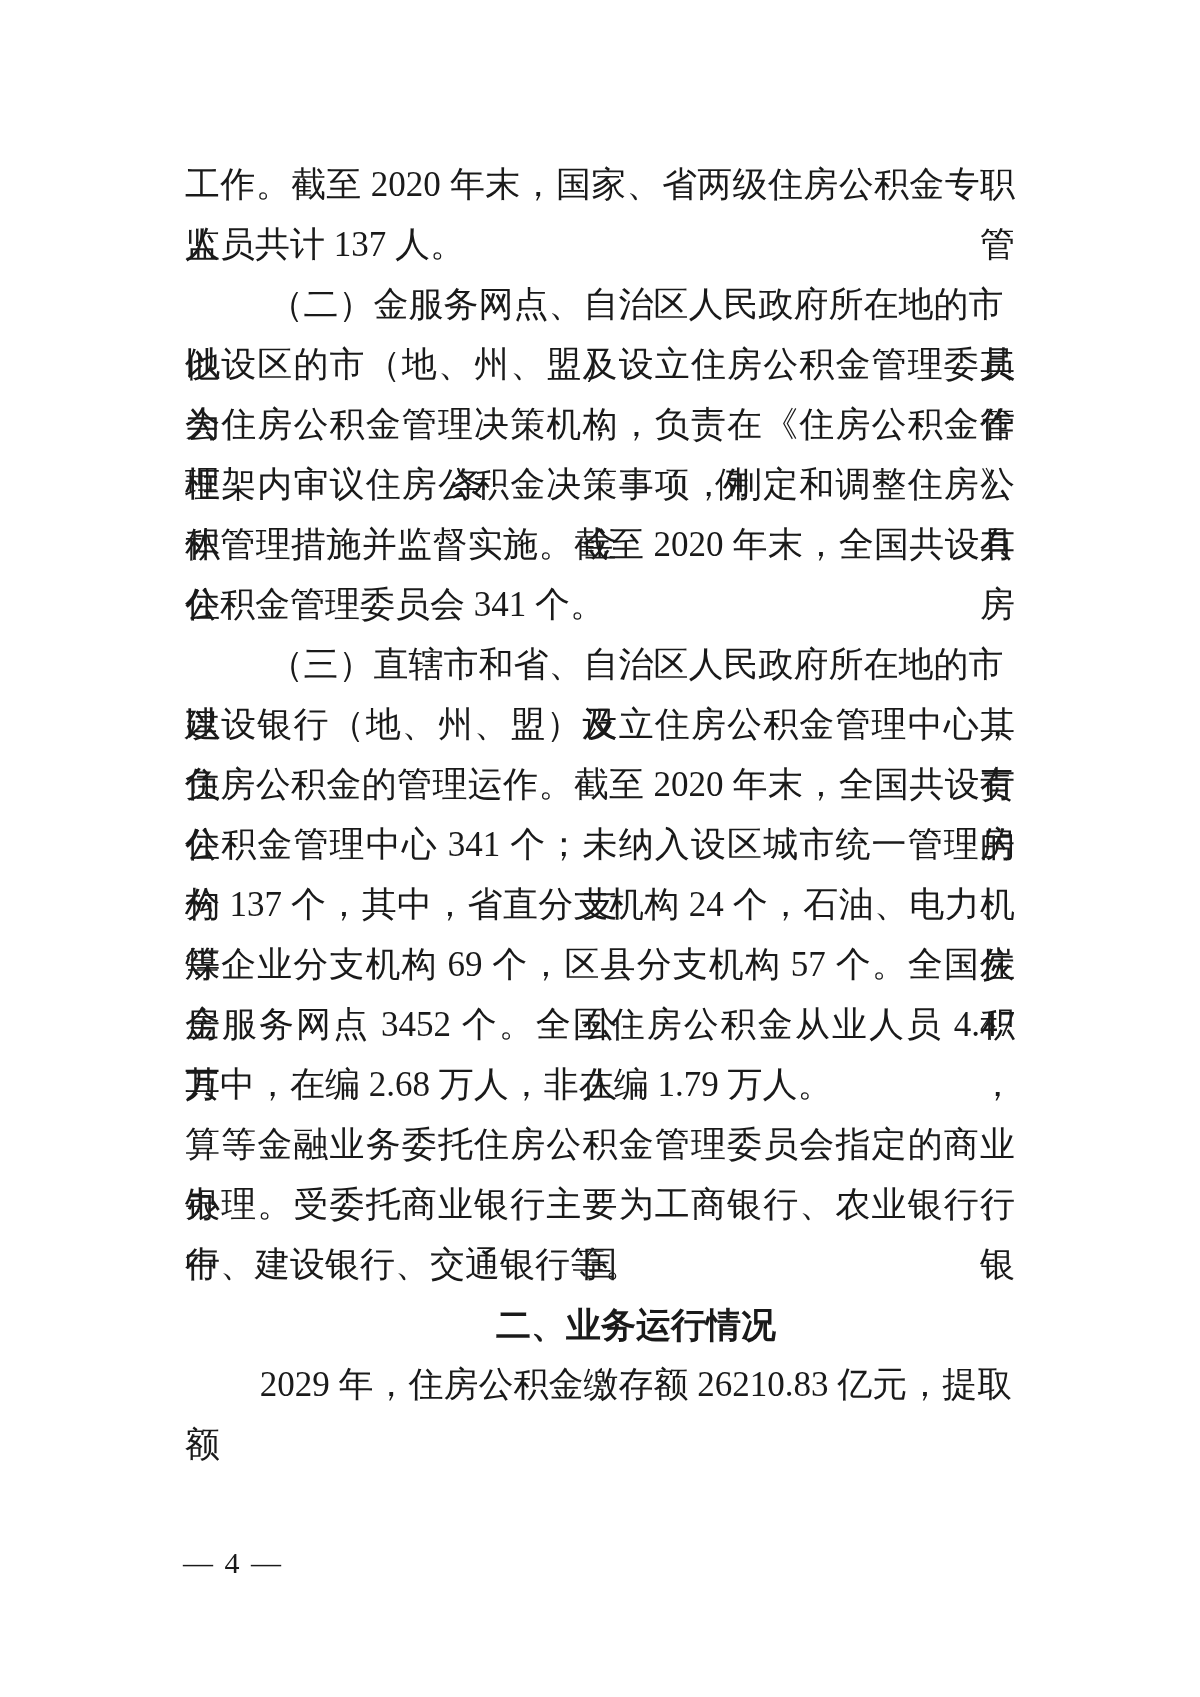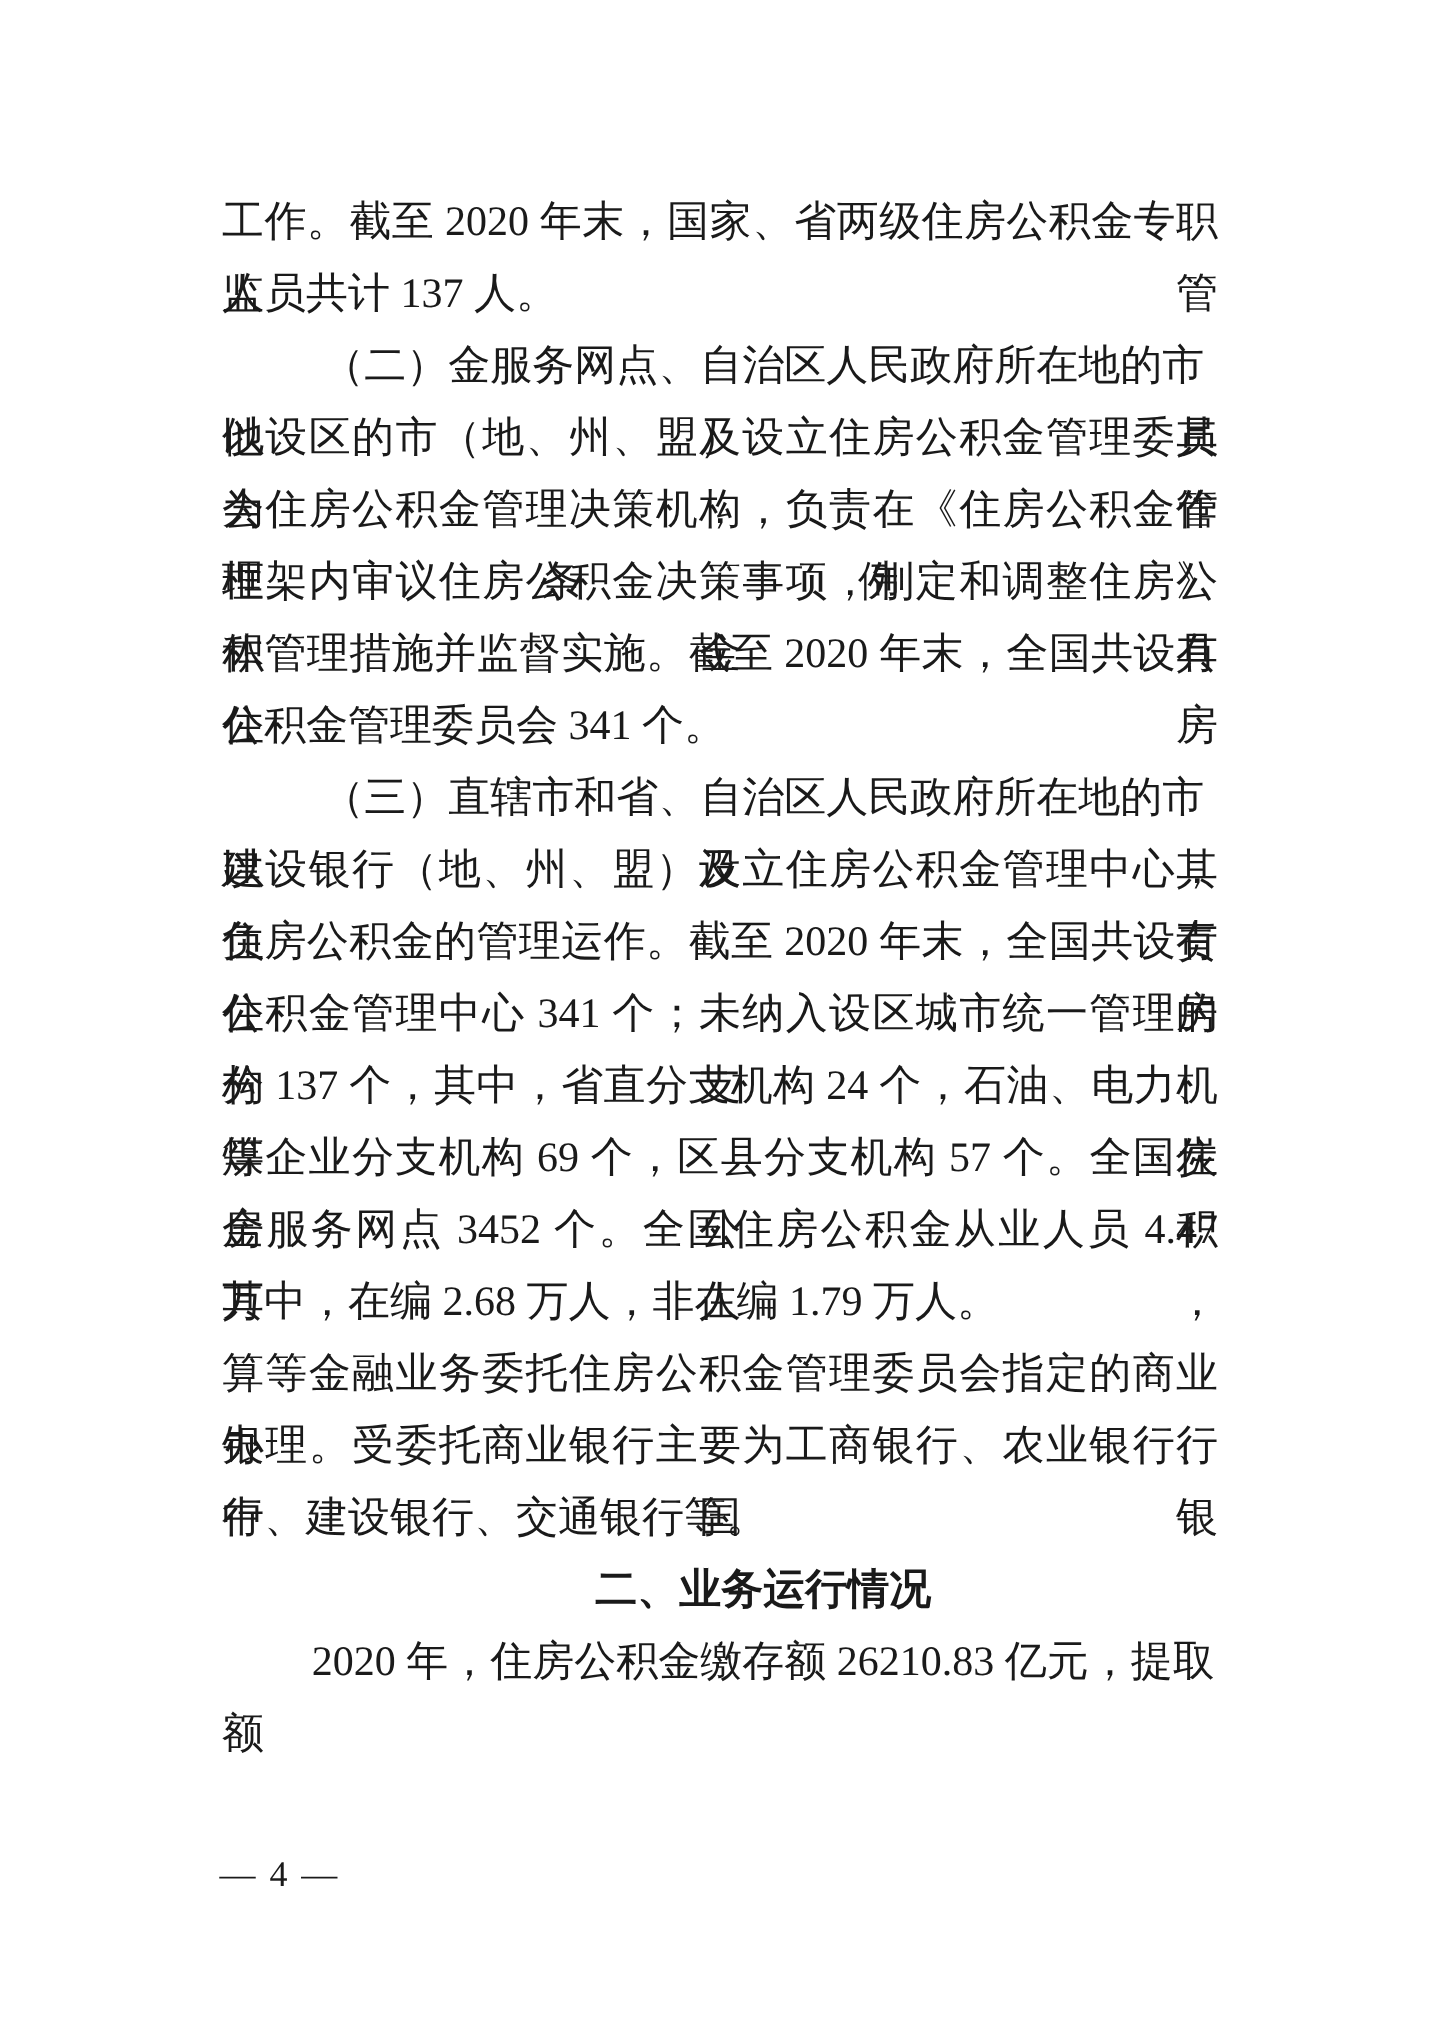--- a/index.html
+++ b/index.html
@@ -72,16 +72,16 @@
       <div class="line fill">住房公积金的管理运作。截至 2020 年末，全国共设有住房</div>
       <div class="line fill">公积金管理中心 341 个；未纳入设区城市统一管理的分支机</div>
       <div class="line fill">构 137 个，其中，省直分支机构 24 个，石油、电力、煤炭</div>
       <div class="line fill">等企业分支机构 69 个，区县分支机构 57 个。全国住房公积</div>
       <div class="line fill">金服务网点 3452 个。全国住房公积金从业人员 4.47 万人，</div>
       <div class="line">其中，在编 2.68 万人，非在编 1.79 万人。</div>
       <div class="line fill">算等金融业务委托住房公积金管理委员会指定的商业银行</div>
       <div class="line fill">办理。受委托商业银行主要为工商银行、农业银行、中国银</div>
       <div class="line">行、建设银行、交通银行等。</div>
       <div class="line indent heading">二、业务运行情况</div>
-      <div class="line fill indent">2020 年，住房公积金缴存额 26210.83 亿元，提取额</div>
+      <div class="line fill indent">2029 年，住房公积金缴存额 26210.83 亿元，提取额</div>
     </div>
   <div class="footer">— 4 —</div>
 </div>
 
 </body></html>

